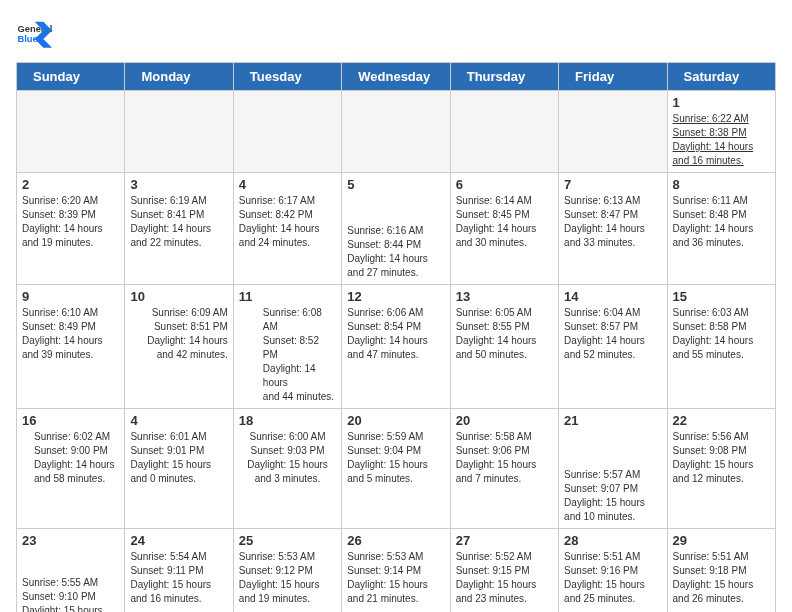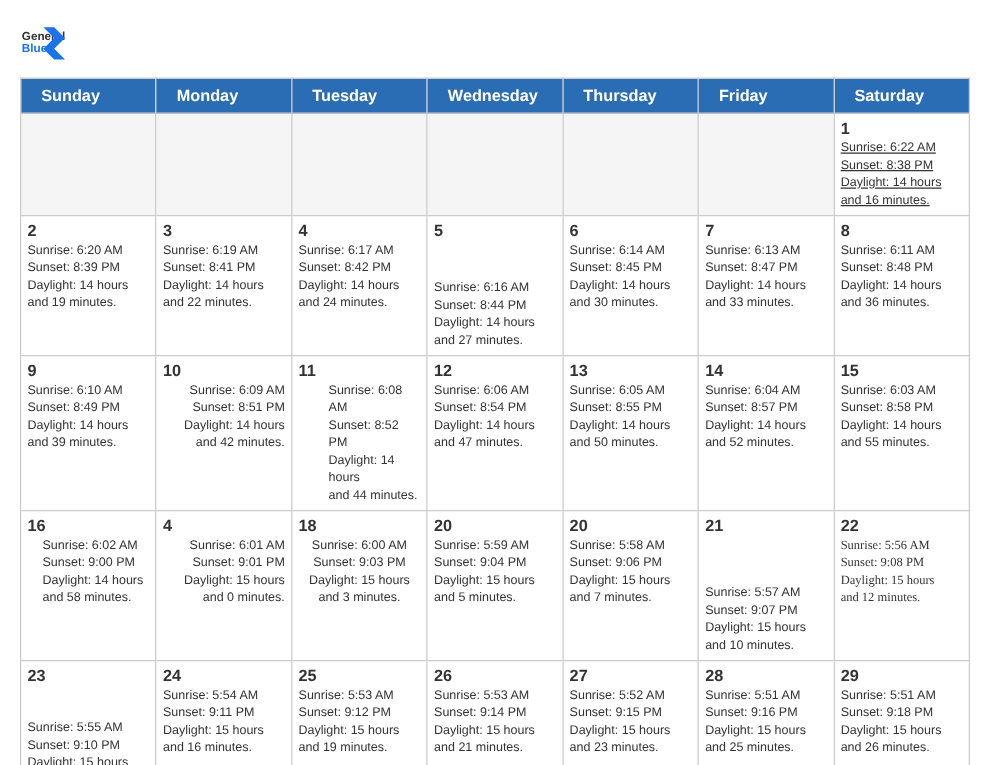--- a/index.html
+++ b/index.html
@@ -228,21 +228,21 @@
       <tr>
         <td>
           <span class="day-num">16</span>
           <div class="day-info" style="white-space: pre-line; margin-left: 12px;">Sunrise: 6:02 AM
 Sunset: 9:00 PM
 Daylight: 14 hours
 and 58 minutes.</div>
         </td>
         <td>
           <span class="day-num">4</span>
-          <div class="day-info" style="white-space: pre-line; text-align: right;">Sunrise: 6:01 AM
+          <div class="day-info" style="white-space: pre-line;">Sunrise: 6:01 AM
 Sunset: 9:01 PM
 Daylight: 15 hours
 and 0 minutes.</div>
         </td>
         <td>
           <span class="day-num">18</span>
           <div class="day-info" style="white-space: pre-line; text-align: center;">Sunrise: 6:00 AM
 Sunset: 9:03 PM
 Daylight: 15 hours
 and 3 minutes.</div>
@@ -263,21 +263,21 @@
         </td>
         <td>
           <span class="day-num">21</span>
           <div class="day-info" style="white-space: pre-line; margin-top: 40px;">Sunrise: 5:57 AM
 Sunset: 9:07 PM
 Daylight: 15 hours
 and 10 minutes.</div>
         </td>
         <td>
           <span class="day-num">22</span>
-          <div class="day-info" style="white-space: pre-line; font-family: Liberation Serif, serif;">Sunrise: 5:56 AM
+          <div class="day-info" style="white-space: pre-line;">Sunrise: 5:56 AM
 Sunset: 9:08 PM
 Daylight: 15 hours
 and 12 minutes.</div>
         </td>
       </tr>
       <tr>
         <td>
           <span class="day-num">23</span>
           <div class="day-info" style="white-space: pre-line; margin-top: 28px;">Sunrise: 5:55 AM
 Sunset: 9:10 PM

